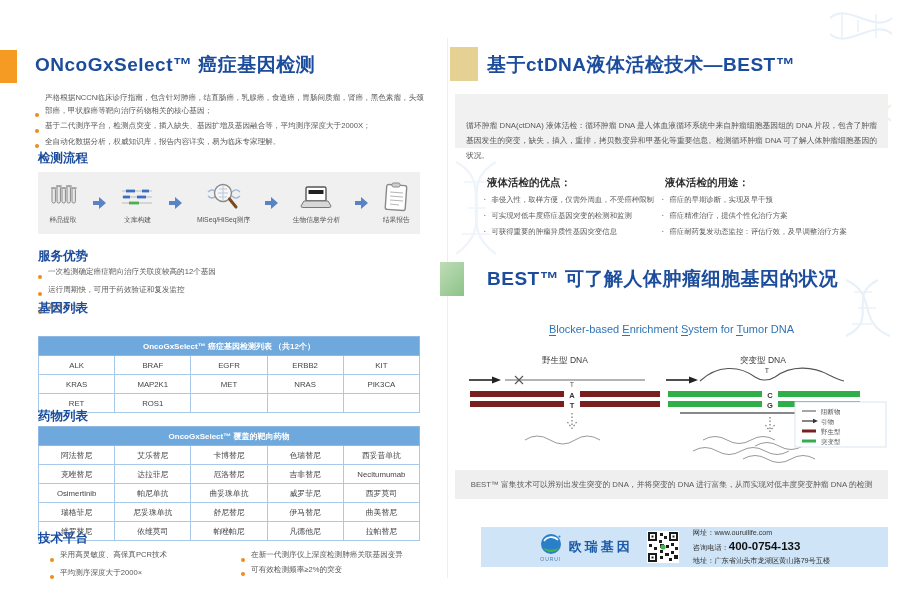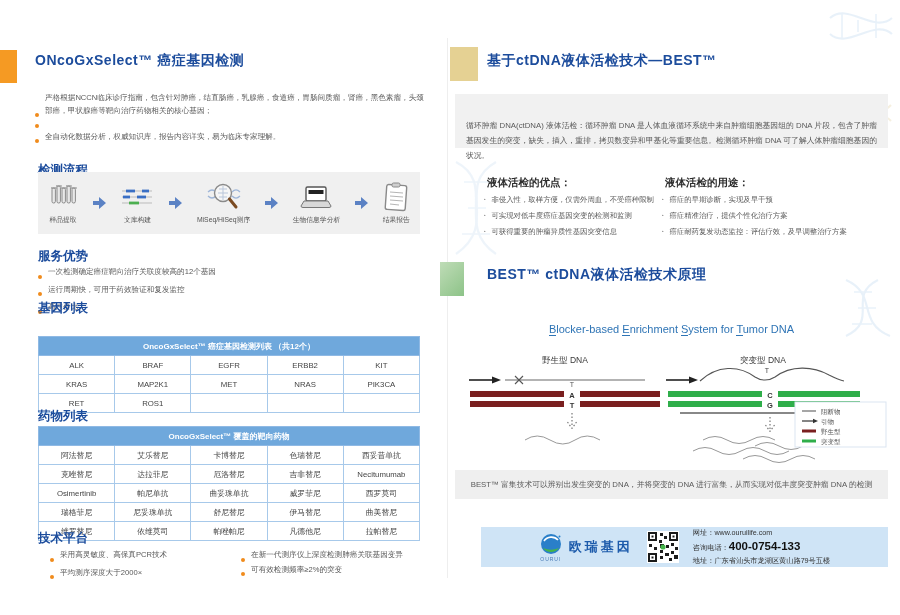--- a/index.html
+++ b/index.html
@@ -1,20 +1,20 @@
 <!DOCTYPE html>
 <html><head>
 <meta charset="utf-8">
 <style>
   html,body{margin:0;padding:0;background:#fff;}
   body{font-family:"Liberation Sans","DejaVu Sans",sans-serif;}
   #page{position:relative;width:900px;height:615px;background:#fff;overflow:hidden;}
   .abs{position:absolute;}
   .accent{position:absolute;}
-  .h1{font-size:14px;font-weight:bold;color:#1c4c9c;letter-spacing:.5px;white-space:nowrap;}
+  .h1{font-size:19px;font-weight:bold;color:#1c4c9c;letter-spacing:.5px;white-space:nowrap;}
   .h2{font-size:12.5px;font-weight:bold;color:#1c4c9c;}
   .bullets{display:flex;flex-direction:column;gap:3px;}
   .bl{display:flex;align-items:flex-end;font-size:7.6px;color:#595959;line-height:1.65;}
   .bl .dot{flex:0 0 4px;width:4px;height:4px;border-radius:50%;background:#f08b1c;margin:3.5px 6px 0 0;}
   .procbox{background:#f0f0f0;display:flex;align-items:center;justify-content:space-between;padding:6px 10px;box-sizing:border-box;}
   .step{display:flex;flex-direction:column;align-items:center;}
   .step .lbl{font-size:6.8px;color:#555;margin-top:3px;white-space:nowrap;}
   table.dt{border-collapse:collapse;width:382px;table-layout:fixed;}
   table.dt th{background:#6fa8dc;color:#fff;font-size:8px;font-weight:bold;height:16px;border:1px solid #8fb9e4;}
   table.dt td{background:#fff;border:1px solid #a7c9ea;font-size:7.8px;color:#444;text-align:center;height:16px;}
@@ -72,28 +72,29 @@
   <div class="accent" style="left:0;top:50px;width:17px;height:33px;background:#f59a23;"></div>
   <div class="abs h1" style="left:35px;top:52px;">ONcoGxSelect™ 癌症基因检测</div>
 
   <div class="abs bullets" style="left:35px;top:92px;width:392px;">
     <div class="bl">
         <span class="dot"></span>
         <span>严格根据NCCN临床诊疗指南，包含针对肺癌，结直肠癌，乳腺癌，食道癌，胃肠间质瘤，肾癌，黑色素瘤，头颈部癌，甲状腺癌等靶向治疗药物相关的核心基因；</span>
       </div>
     <div class="bl">
         <span class="dot"></span>
+        <span>基于二代测序平台，检测点突变，插入缺失、基因扩增及基因融合等，平均测序深度大于2000X；</span>
       </div>
     <div class="bl">
         <span class="dot"></span>
         <span>全自动化数据分析，权威知识库，报告内容详实，易为临床专家理解。</span>
       </div>
   </div>
 
-  <div class="abs h2" style="left:38px;top:162px;">检测流程</div>
+  <div class="abs h2" style="left:38px;top:150px;">检测流程</div>
 
   <div class="abs procbox" style="left:38px;top:172px;width:382px;height:62px;">
     <div class="step">
       <svg width="30" height="30" viewBox="0 0 30 30">
         <g stroke="#8a8a8a" stroke-width="1" fill="#e8e8e8">
           <rect x="4" y="6" width="3.4" height="15" rx="1.6"></rect>
             <rect x="9" y="4" width="3.4" height="17" rx="1.6"></rect>
           <rect x="14" y="6" width="3.4" height="15" rx="1.6"></rect>
             <rect x="19" y="4" width="3.4" height="17" rx="1.6"></rect>
           <rect x="24" y="6" width="3.4" height="15" rx="1.6"></rect>
@@ -316,21 +317,21 @@
         <span class="pd">・</span>
         <span>癌症精准治疗，提供个性化治疗方案</span>
       </div>
     <div class="pitem">
         <span class="pd">・</span>
         <span>癌症耐药复发动态监控：评估疗效，及早调整治疗方案</span>
       </div>
   </div>
 
   <div class="accent" style="left:440px;top:262px;width:24px;height:34px;background:linear-gradient(135deg,#bfdcb7,#8dc388);"></div>
-  <div class="abs h1" style="left:487px;top:266px;">BEST™ ctDNA液体活检技术原理</div>
+  <div class="abs h1" style="left:487px;top:266px;">BEST™ 可了解人体肿瘤细胞基因的状况</div>
 
   <div class="abs subtt" style="left:455px;top:323px;width:433px;"><span class="u">B</span><span>locker-based </span><span class="u">E</span><span>nrichment </span><span class="u">S</span><span>ystem for </span><span class="u">T</span><span>umor DNA</span></div>
 
   <svg class="abs" style="left:455px;top:350px;" width="433" height="118" viewBox="0 0 433 118">
 
     <text x="110" y="13" font-size="8.5" fill="#3a3a3a" text-anchor="middle">野生型 DNA</text>
     <g>
       <line x1="14" y1="30" x2="37" y2="30" stroke="#222" stroke-width="1.6"></line>
       <polygon points="37,26.5 46,30 37,33.5" fill="#222"></polygon>
     </g>

